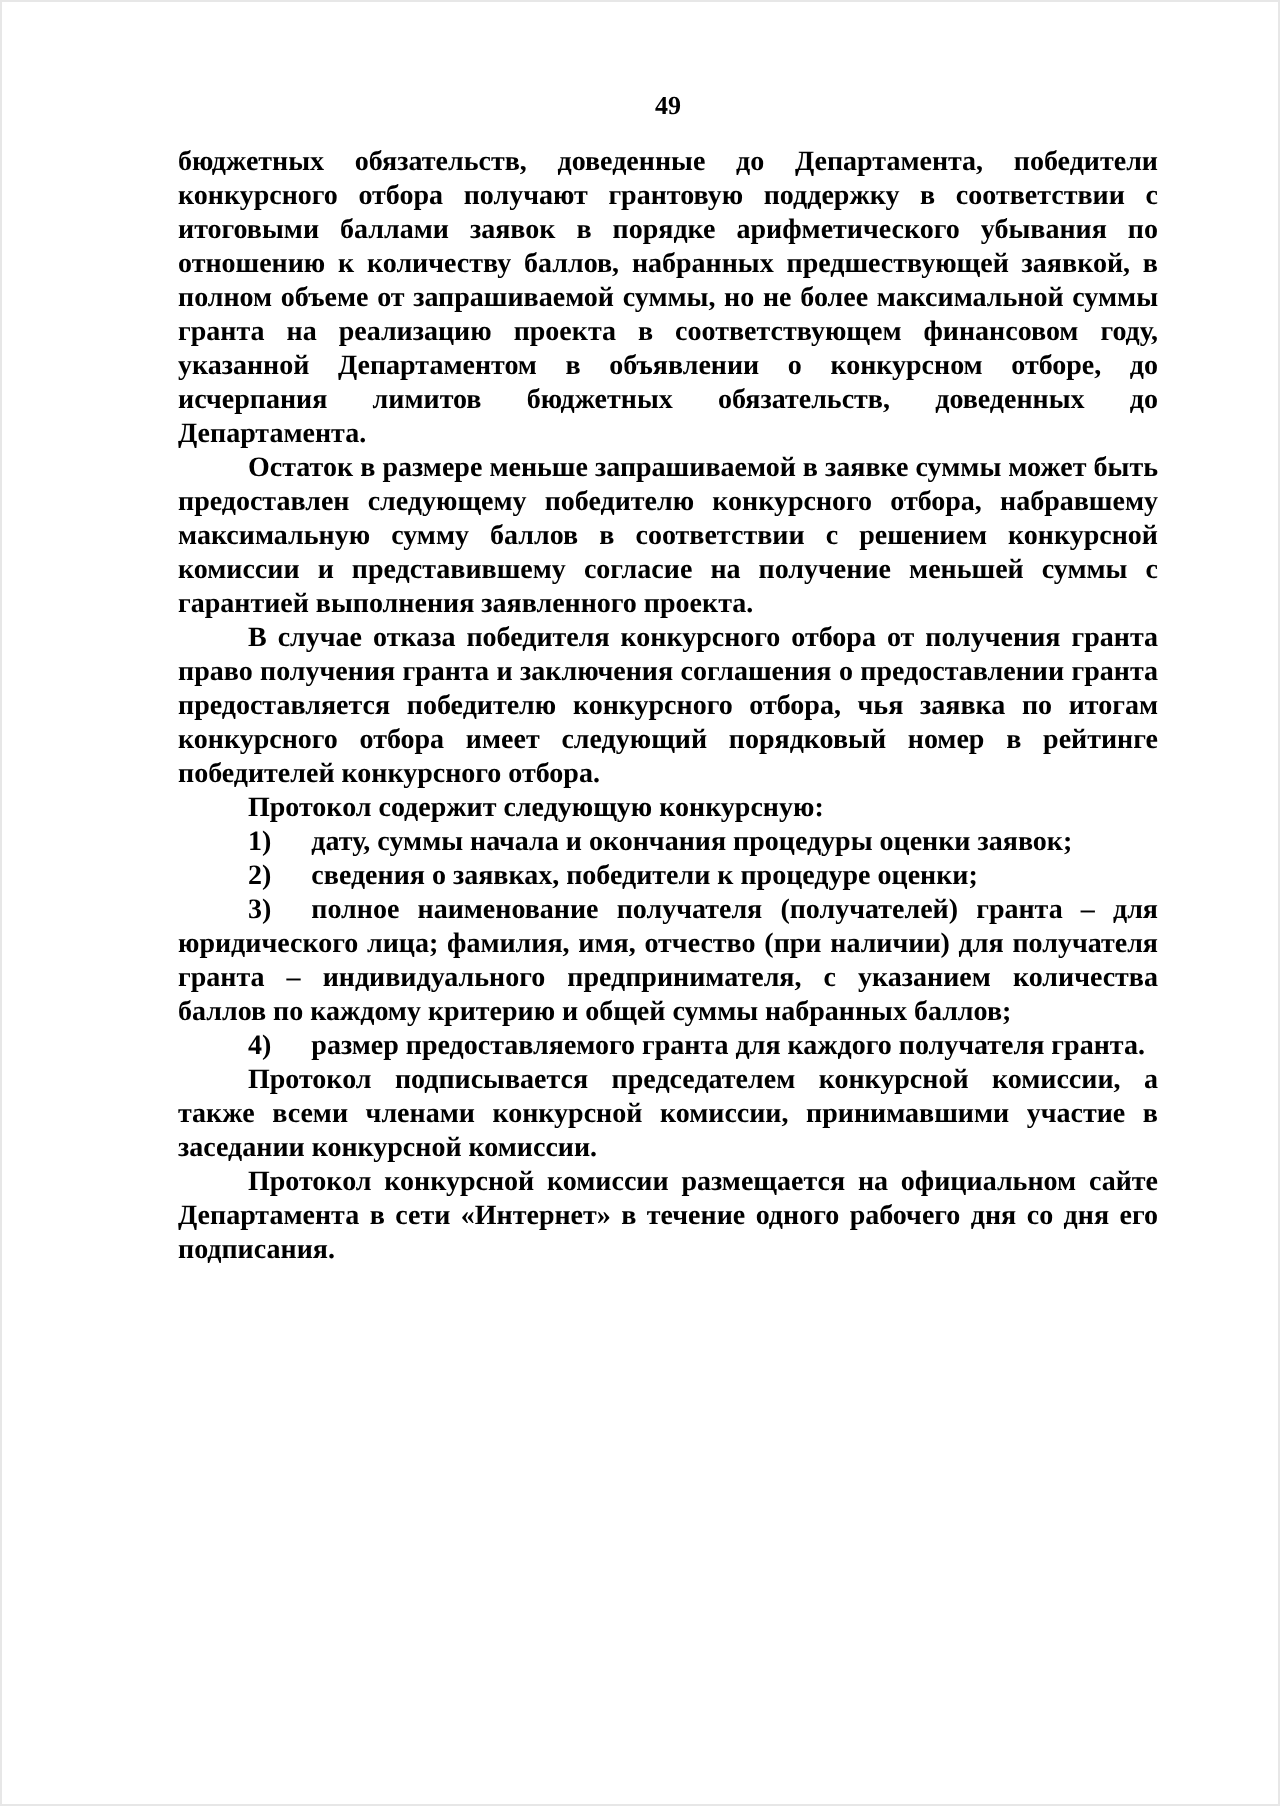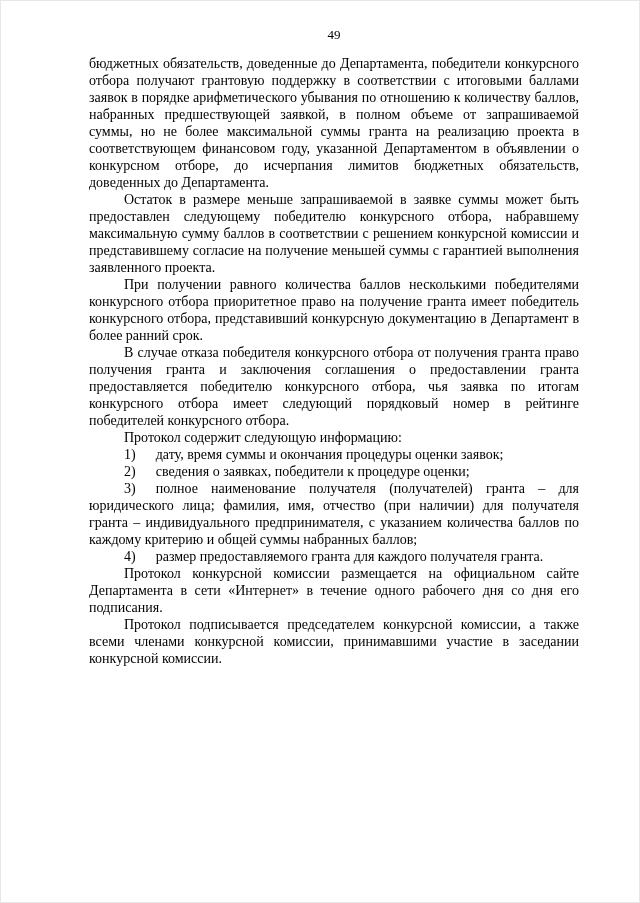--- a/index.html
+++ b/index.html
@@ -8,21 +8,22 @@
     position: relative;
     width: 640px;
     height: 903px;
     background: #ffffff;
     border: 1px solid #e7e7e7;
     font-family: "Liberation Serif", "DejaVu Serif", serif;
     color: #000000;
     overflow: hidden;
   }
   .content {
-    padding: 26px 60px 0 88px;
+    padding: 44px 60px 0 88px;
+    font-weight: bold;
   }
   .page-number {
     text-align: center;
     font-size: 13px;
     line-height: 15px;
     margin-bottom: 13px;
   }
   .body-text p {
     font-size: 14px;
     line-height: 17px;
@@ -40,26 +41,25 @@
 </style>
 </head>
 <body>
 
 <div class="page">
   <div class="content">
     <div class="page-number">49</div>
     <div class="body-text">
       <p class="noindent">бюджетных обязательств, доведенные до Департамента, победители конкурсного отбора получают грантовую поддержку в соответствии с итоговыми баллами заявок в порядке арифметического убывания по отношению к количеству баллов, набранных предшествующей заявкой, в полном объеме от запрашиваемой суммы, но не более максимальной суммы гранта на реализацию проекта в соответствующем финансовом году, указанной Департаментом в объявлении о конкурсном отборе, до исчерпания лимитов бюджетных обязательств, доведенных до Департамента.</p>
       <p>Остаток в размере меньше запрашиваемой в заявке суммы может быть предоставлен следующему победителю конкурсного отбора, набравшему максимальную сумму баллов в соответствии с решением конкурсной комиссии и представившему согласие на получение меньшей суммы с гарантией выполнения заявленного проекта.</p>
-      <p>При получении равного количества баллов несколькими победителями конкурсного отбора приоритетное право на получение гранта имеет победитель конкурсного отбора, представивший конкурсную документацию в Департамент в более ранний срок.</p>
       <p>В случае отказа победителя конкурсного отбора от получения гранта право получения гранта и заключения соглашения о предоставлении гранта предоставляется победителю конкурсного отбора, чья заявка по итогам конкурсного отбора имеет следующий порядковый номер в рейтинге победителей конкурсного отбора.</p>
-      <p>Протокол содержит следующую информацию:</p>
+      <p>Протокол содержит следующую конкурсную:</p>
 
-      <p class="list-item"><span>1)</span><span class="tab"></span><span>дату, время суммы и окончания процедуры оценки заявок;</span></p>
+      <p class="list-item"><span>1)</span><span class="tab"></span><span>дату, суммы начала и окончания процедуры оценки заявок;</span></p>
       <p class="list-item"><span>2)</span><span class="tab"></span><span>сведения о заявках, победители к процедуре оценки;</span></p>
       <p class="list-item"><span>3)</span><span class="tab"></span><span>полное наименование получателя (получателей) гранта – для юридического лица; фамилия, имя, отчество (при наличии) для получателя гранта – индивидуального предпринимателя, с указанием количества баллов по каждому критерию и общей суммы набранных баллов;</span></p>
       <p class="list-item"><span>4)</span><span class="tab"></span><span>размер предоставляемого гранта для каждого получателя гранта.</span></p>
 
+      <p>Протокол подписывается председателем конкурсной комиссии, а также всеми членами конкурсной комиссии, принимавшими участие в заседании конкурсной комиссии.</p>
       <p>Протокол конкурсной комиссии размещается на официальном сайте Департамента в сети «Интернет» в течение одного рабочего дня со дня его подписания.</p>
-      <p>Протокол подписывается председателем конкурсной комиссии, а также всеми членами конкурсной комиссии, принимавшими участие в заседании конкурсной комиссии.</p>
     </div>
   </div>
 </div>
 
 </body></html>

